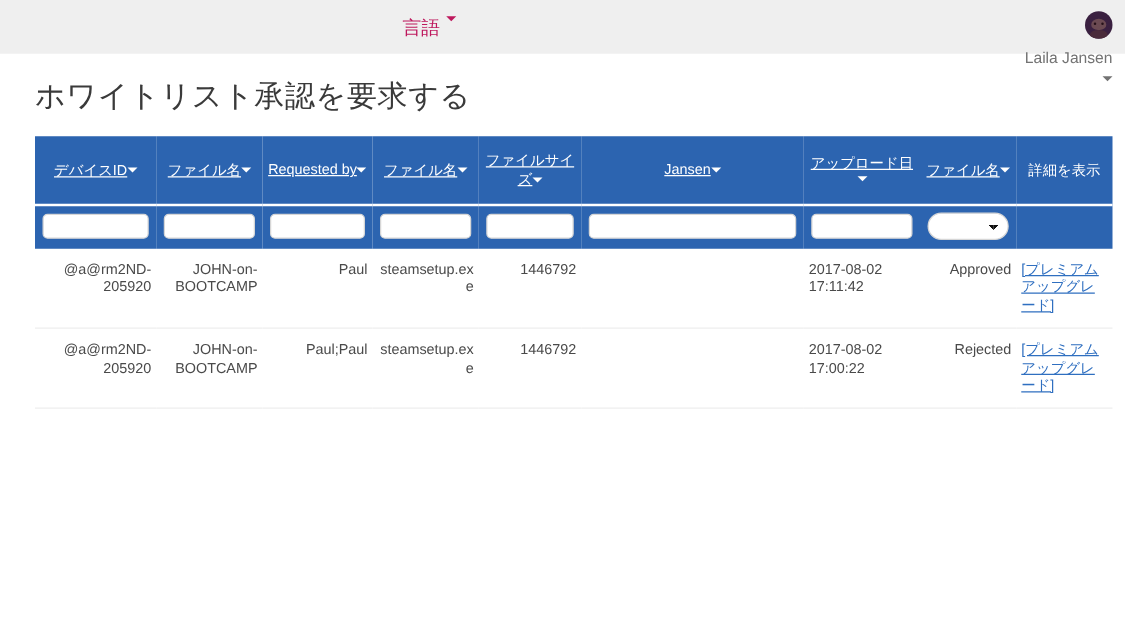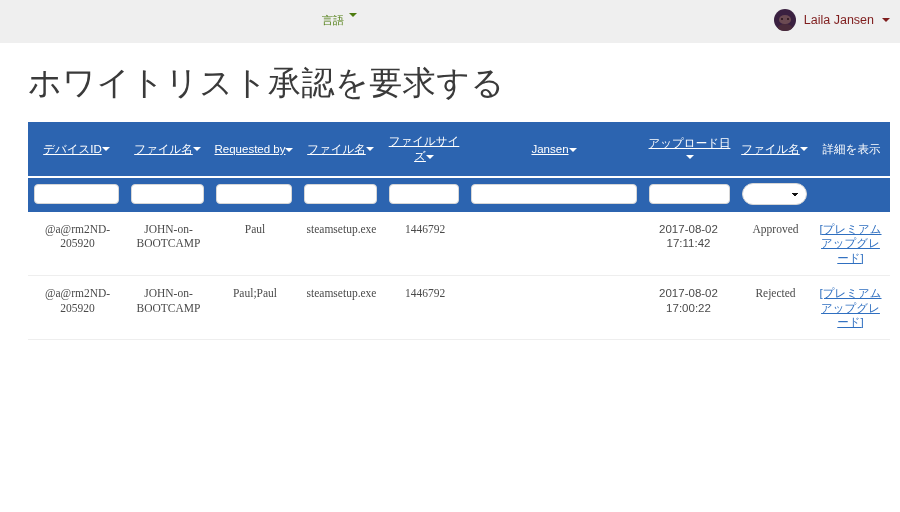--- a/index.html
+++ b/index.html
@@ -48,46 +48,47 @@
     letter-spacing: -0.1px;
     white-space: nowrap;
   }
   .brand-text .b-reg { font-weight: 400; }
   .brand-text .b-bold { font-weight: 700; }
 
   .nav-lang {
     position: absolute;
     left: 322px;
     top: 13px;
-    font-size: 11px;
-    color: #4d7c0f;
+    font-size: 15px;
+    color: #be185d;
     text-decoration: none;
     display: flex;
     gap: 5px;
   }
   .caret {
     display: inline-block;
     width: 0;
     height: 0;
     border-left: 4px solid transparent;
     border-right: 4px solid transparent;
     border-top: 4px solid currentColor;
     vertical-align: middle;
   }
 
   .nav-user {
     position: absolute;
     right: 10px;
     top: 9px;
     display: flex;
-    align-items: center;
+    align-items: flex-end;
     gap: 8px;
     text-decoration: none;
-    color: #7f1d1d;
+    color: #737373;
     font-size: 12.5px;
+    flex-direction: column;
   }
   .avatar {
     width: 22px;
     height: 22px;
     border-radius: 50%;
     background: #3a2040;
     position: relative;
     overflow: hidden;
     flex: none;
   }
@@ -120,21 +121,21 @@
     background: #241018;
     border-radius: 50%;
     display: block;
   }
 
   
   .page {
     padding: 0 28px;
   }
   .page-title {
-    font-size: 33px;
+    font-size: 24px;
     font-weight: 400;
     color: #3a3a3a;
     margin: 18px 0 16px 0;
     letter-spacing: 0.5px;
   }
 
   
   table.grid {
     width: 862px;
     border-collapse: collapse;
@@ -211,22 +212,22 @@
     padding: 10px 4px;
     vertical-align: top;
     color: #4a4a4a;
     font-size: 11.5px;
     line-height: 1.25;
     border-bottom: 1px solid #eeeeee;
     word-wrap: break-word;
     overflow-wrap: break-word;
   }
   tbody tr:first-child td { border-top: none; }
-  td.c-left { text-align: center; padding-left: 6px; font-family: Liberation Serif, serif; }
-  td.c-right { text-align: center; padding-right: 6px; }
+  td.c-left { text-align: right; padding-left: 6px; }
+  td.c-right { text-align: left; padding-right: 6px; }
   .detail-link {
     color: #2f6fc0;
     text-decoration: underline;
     cursor: pointer;
   }
 </style>
 </head>
 <body>
 
 <div class="navbar">

